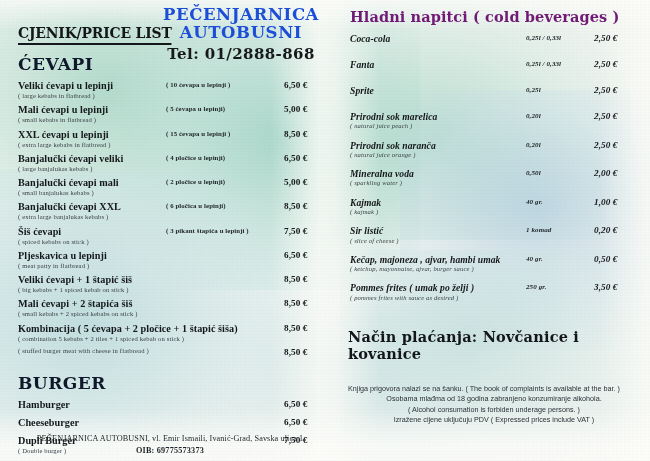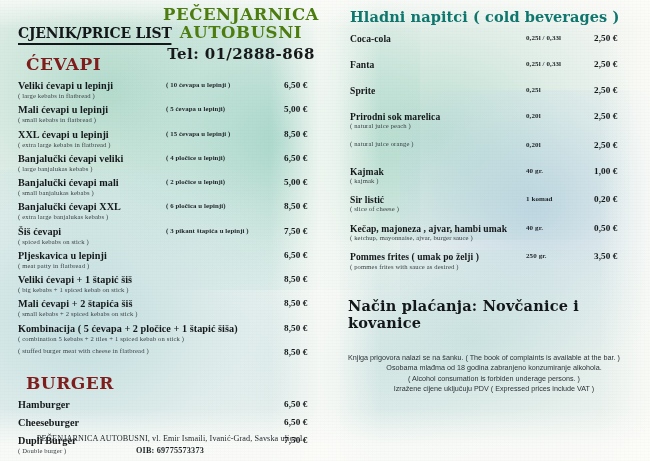--- a/index.html
+++ b/index.html
@@ -103,21 +103,21 @@
     left: 150px;
     top: 6px;
     width: 182px;
     text-align: center;
   }
   .brand-line {
     font-family: "DejaVu Serif", "Liberation Serif", serif;
     font-weight: bold;
     font-size: 16.5px;
     letter-spacing: 0.6px;
-    color: #4d7c0f;
+    color: #1d4ed8;
     line-height: 1.08;
   }
   .brand-tel {
     font-family: "DejaVu Serif", "Liberation Serif", serif;
     font-weight: bold;
     font-size: 15px;
     letter-spacing: 0.4px;
     color: #16181a;
     margin-top: 3px;
   }
@@ -135,29 +135,29 @@
     margin-left: 2px;
     transform: scaleX(0.93);
     transform-origin: left center;
   }
 
   .section-title {
     font-family: "DejaVu Serif", "Liberation Serif", serif;
     font-weight: bold;
     font-size: 17px;
     letter-spacing: 0.5px;
-    color: #7f1d1d;
-    margin: 9px 0 6px 10px;
+    color: #0f172a;
+    margin: 9px 0 6px 2px;
   }
   .section-title-sm {
     font-family: "DejaVu Serif", "Liberation Serif", serif;
     font-weight: bold;
     font-size: 14.5px;
     letter-spacing: 0.1px;
-    color: #0f766e;
+    color: #701a75;
     margin: 0 0 8px 2px;
   }
 
   
   .menu-list { margin: 0; padding: 0; }
   .menu-row {
     position: relative;
     min-height: 17px;
     margin-bottom: 4px;
     padding-left: 2px;
@@ -207,21 +207,21 @@
   
   .col-right .item-qty {
     left: 178px;
     font-size: 7px;
   }
   .col-right .item-price {
     left: 246px;
     width: 46px;
   }
   .col-right .item-name { font-size: 9.6px; }
-  .col-right .menu-row { margin-bottom: 9px; }
+  .col-right .menu-row { margin-bottom: 9px; font-style: italic; }
 
   
   .pay-title {
     font-family: "DejaVu Serif", "Liberation Serif", serif;
     font-weight: bold;
     font-size: 14.5px;
     color: #14171a;
     letter-spacing: 0.2px;
     margin-bottom: 22px;
   }
@@ -383,23 +383,30 @@
             <div class="item-qty">0,25l</div>
             <div class="item-price">2,50 €</div>
           </div>
           <div class="menu-row">
             <div class="item-name">Prirodni sok marelica</div>
             <div class="item-sub">( natural juice peach )</div>
             <div class="item-qty">0,20l</div>
             <div class="item-price">2,50 €</div>
           </div>
           <div class="menu-row">
+            <div class="item-name">Prirodni sok naranča</div>
             <div class="item-sub">( natural juice orange )</div>
             <div class="item-qty">0,20l</div>
             <div class="item-price">2,50 €</div>
+          </div>
+          <div class="menu-row">
+            <div class="item-name">Mineralna voda</div>
+            <div class="item-sub">( sparkling water )</div>
+            <div class="item-qty">0,50l</div>
+            <div class="item-price">2,00 €</div>
           </div>
         </div>
 
       <div class="menu-list">
           <div class="menu-row">
             <div class="item-name">Kajmak</div>
             <div class="item-sub">( kajmak )</div>
             <div class="item-qty">40 gr.</div>
             <div class="item-price">1,00 €</div>
           </div>

